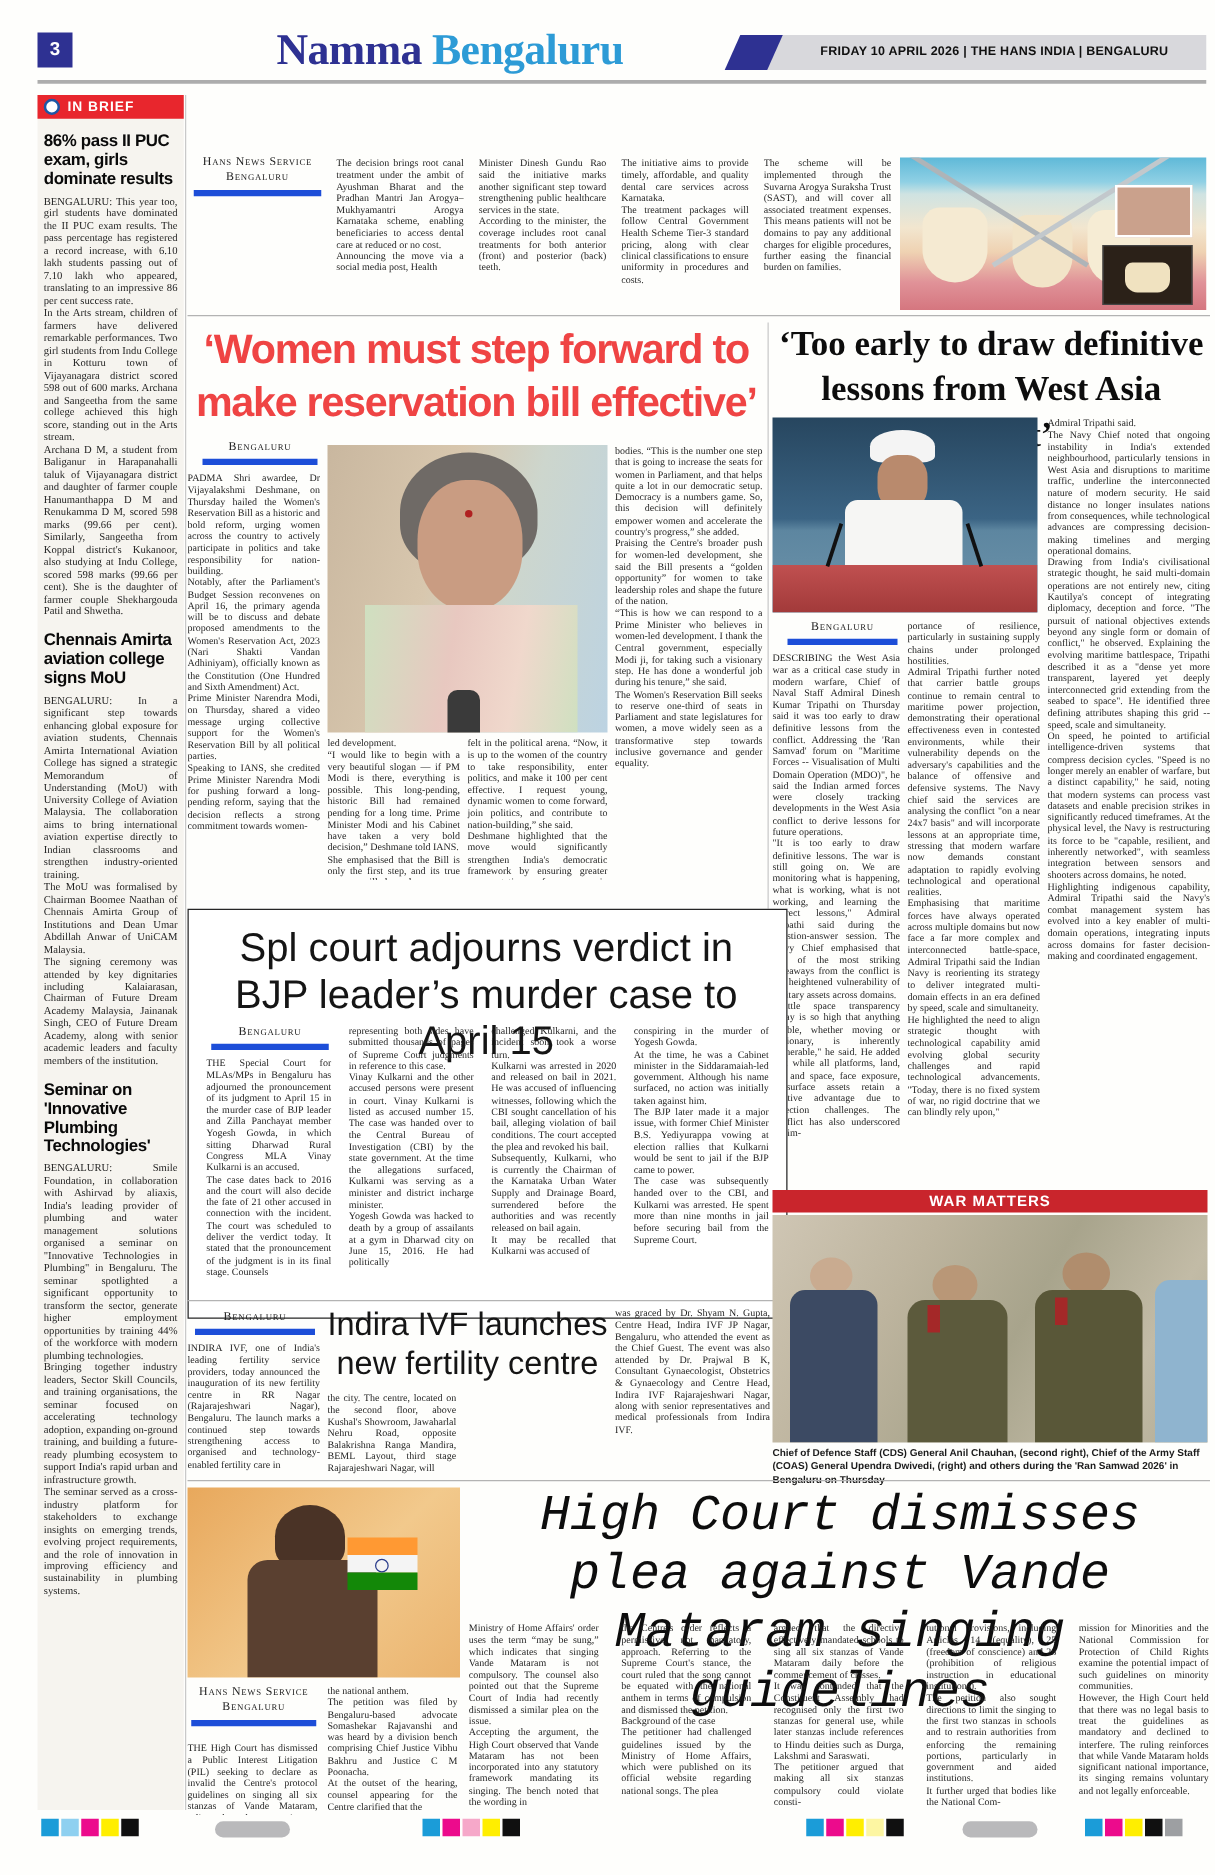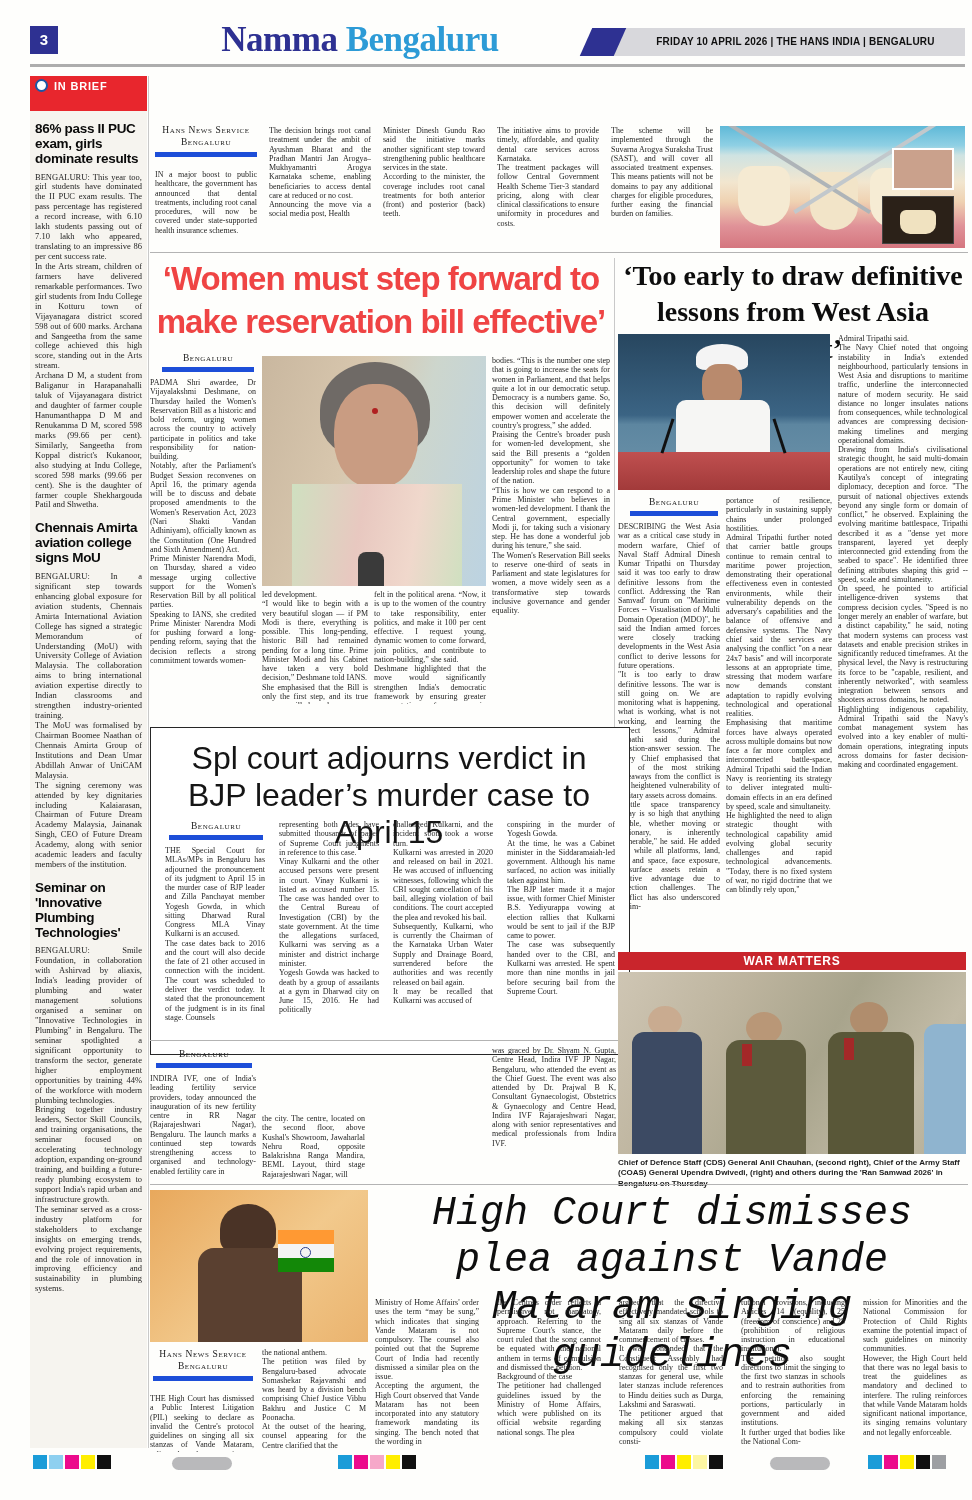--- a/index.html
+++ b/index.html
@@ -25,21 +25,21 @@
   .masthead .m1{color:var(--navy);text-align:right;} .masthead .m2{color:var(--skyblue);}
   .datebar{background:var(--graybar);height:28px;}
   .datebar .slash{position:absolute;left:-6px;top:0;width:34px;height:28px;background:var(--navy);
                   transform:skewX(-24deg);}
   .datebar .dtext{position:absolute;left:40px;right:6px;top:0;font:bold 10px/28px "Liberation Sans",sans-serif;
                   color:#101010;text-align:center;letter-spacing:.2px;}
   .hrule{border-top:1px solid var(--rule);height:0;}
   .vrule{border-left:1px solid #c9c9c9;width:0;}
   
   .sidebar{background:#f6f4ef;}
-  .inbrief-head{height:19px;background:var(--brandred);display:flex;align-items:center;padding:0 0 16px 5px;}
+  .inbrief-head{height:19px;background:var(--brandred);display:flex;align-items:center;padding:0 0 0 5px;}
   .inbrief-head .logo{width:13px;height:13px;border-radius:50%;background:#fff;border:2px solid #1c57a5;
                       box-sizing:border-box;margin-right:6px;}
   .inbrief-head .lbl{color:#fff;font:bold 11px "Liberation Sans",sans-serif;letter-spacing:.8px;}
   .brief-title{font-family:"Liberation Sans",sans-serif;font-weight:bold;font-size:13.5px;line-height:1.1;
                letter-spacing:-.3px;color:#0a0a0a;margin:11px 0 6px;}
   .brief-body{font-size:8.5px;line-height:1.17;text-align:justify;white-space:pre-line;color:#242424;}
   .sidebar-inner{padding:0 5px;}
   
   .courtbox{border:1.5px solid #262626;background:#fff;}
   
@@ -103,21 +103,20 @@
 The seminar served as a cross-industry platform for stakeholders to exchange insights on emerging trends, evolving project requirements, and the role of innovation in improving efficiency and sustainability in plumbing systems.</div>
       </div>
     </div>
   </div>
 
 
   <div class="abs byline" style="left:155px;top:124px;width:102px">
     <div>Hans News Service</div>
     <div>Bengaluru</div>
   </div>
-  <div class="abs body-text" style="left:155px;top:170px;width:102px;height:80px">IN a major boost to public healthcare, the government has announced that dental treatments, including root canal procedures, will now be covered under state-supported health insurance schemes.</div>
   <div class="abs body-text" style="left:269px;top:126px;width:102px;height:122px">The decision brings root canal treatment under the ambit of Ayushman Bharat and the Pradhan Mantri Jan Arogya–Mukhyamantri Arogya Karnataka scheme, enabling beneficiaries to access dental care at reduced or no cost.
 Announcing the move via a social media post, Health</div>
   <div class="abs body-text" style="left:383px;top:126px;width:102px;height:122px">Minister Dinesh Gundu Rao said the initiative marks another significant step toward strengthening public healthcare services in the state.
 According to the minister, the coverage includes root canal treatments for both anterior (front) and posterior (back) teeth.</div>
   <div class="abs body-text" style="left:497px;top:126px;width:102px;height:122px">The initiative aims to provide timely, affordable, and quality dental care services across Karnataka.
 The treatment packages will follow Central Government Health Scheme Tier-3 standard pricing, along with clear clinical classifications to ensure uniformity in procedures and costs.</div>
   <div class="abs body-text" style="left:611px;top:126px;width:102px;height:122px">The scheme will be implemented through the Suvarna Arogya Suraksha Trust (SAST), and will cover all associated treatment expenses. This means patients will not be domains to pay any additional charges for eligible procedures, further easing the financial burden on families.</div>
 
   <div class="abs ph ph-dental" style="left:720px;top:126px;width:245px;height:122px">
     <div style="left:18px;top:40px;width:52px;height:60px;background:#f5ead2;border-radius:14px 14px 26px 26px"></div>
@@ -207,20 +206,21 @@
 The BJP later made it a major issue, with former Chief Minister B.S. Yediyurappa vowing at election rallies that Kulkarni would be sent to jail if the BJP came to power.
 The case was subsequently handed over to the CBI, and Kulkarni was arrested. He spent more than nine months in jail before securing bail from the Supreme Court.</div>
   </div>
 
   <div class="abs hrule" style="left:150px;top:1040px;width:478px"></div>
 
   <div class="abs byline" style="left:156px;top:1048px;width:96px">
     <div>Bengaluru</div>
   </div>
   <div class="abs body-text" style="left:150px;top:1074px;width:106px;height:138px">INDIRA IVF, one of India's leading fertility service providers, today announced the inauguration of its new fertility centre in RR Nagar (Rajarajeshwari Nagar), Bengaluru. The launch marks a continued step towards strengthening access to organised and technology-enabled fertility care in</div>
+  <div class="abs hl-sans-light" style="left:262px;top:1044px;width:224px;font-size:26px;line-height:1.2">Indira IVF launches new fertility centre</div>
   <div class="abs body-text" style="left:262px;top:1114px;width:103px;height:98px">the city. The centre, located on the second floor, above Kushal's Showroom, Jawaharlal Nehru Road, opposite Balakrishna Ranga Mandira, BEML Layout, third stage Rajarajeshwari Nagar, will</div>
   <div class="abs body-text" style="left:492px;top:1046px;width:124px;height:166px">was graced by Dr. Shyam N. Gupta, Centre Head, Indira IVF JP Nagar, Bengaluru, who attended the event as the Chief Guest. The event was also attended by Dr. Prajwal B K, Consultant Gynaecologist, Obstetrics &amp; Gynaecology and Centre Head, Indira IVF Rajarajeshwari Nagar, along with senior representatives and medical professionals from Indira IVF.</div>
 
   <div class="abs warbanner" style="left:618px;top:952px;width:348px;height:18px">WAR MATTERS</div>
   <div class="abs ph ph-war" style="left:618px;top:972px;width:348px;height:182px">
     <div style="left:30px;top:34px;width:34px;height:30px;background:#c9ab90;border-radius:50%"></div>
     <div style="left:14px;top:60px;width:70px;height:122px;background:#3c4a63;border-radius:12px 12px 0 0"></div>
     <div style="left:128px;top:40px;width:36px;height:32px;background:#b99777;border-radius:50%"></div>
     <div style="left:108px;top:68px;width:80px;height:114px;background:#5c5a3c;border-radius:14px 14px 0 0"></div>
     <div style="left:232px;top:30px;width:38px;height:34px;background:#b08d6d;border-radius:50%"></div>

